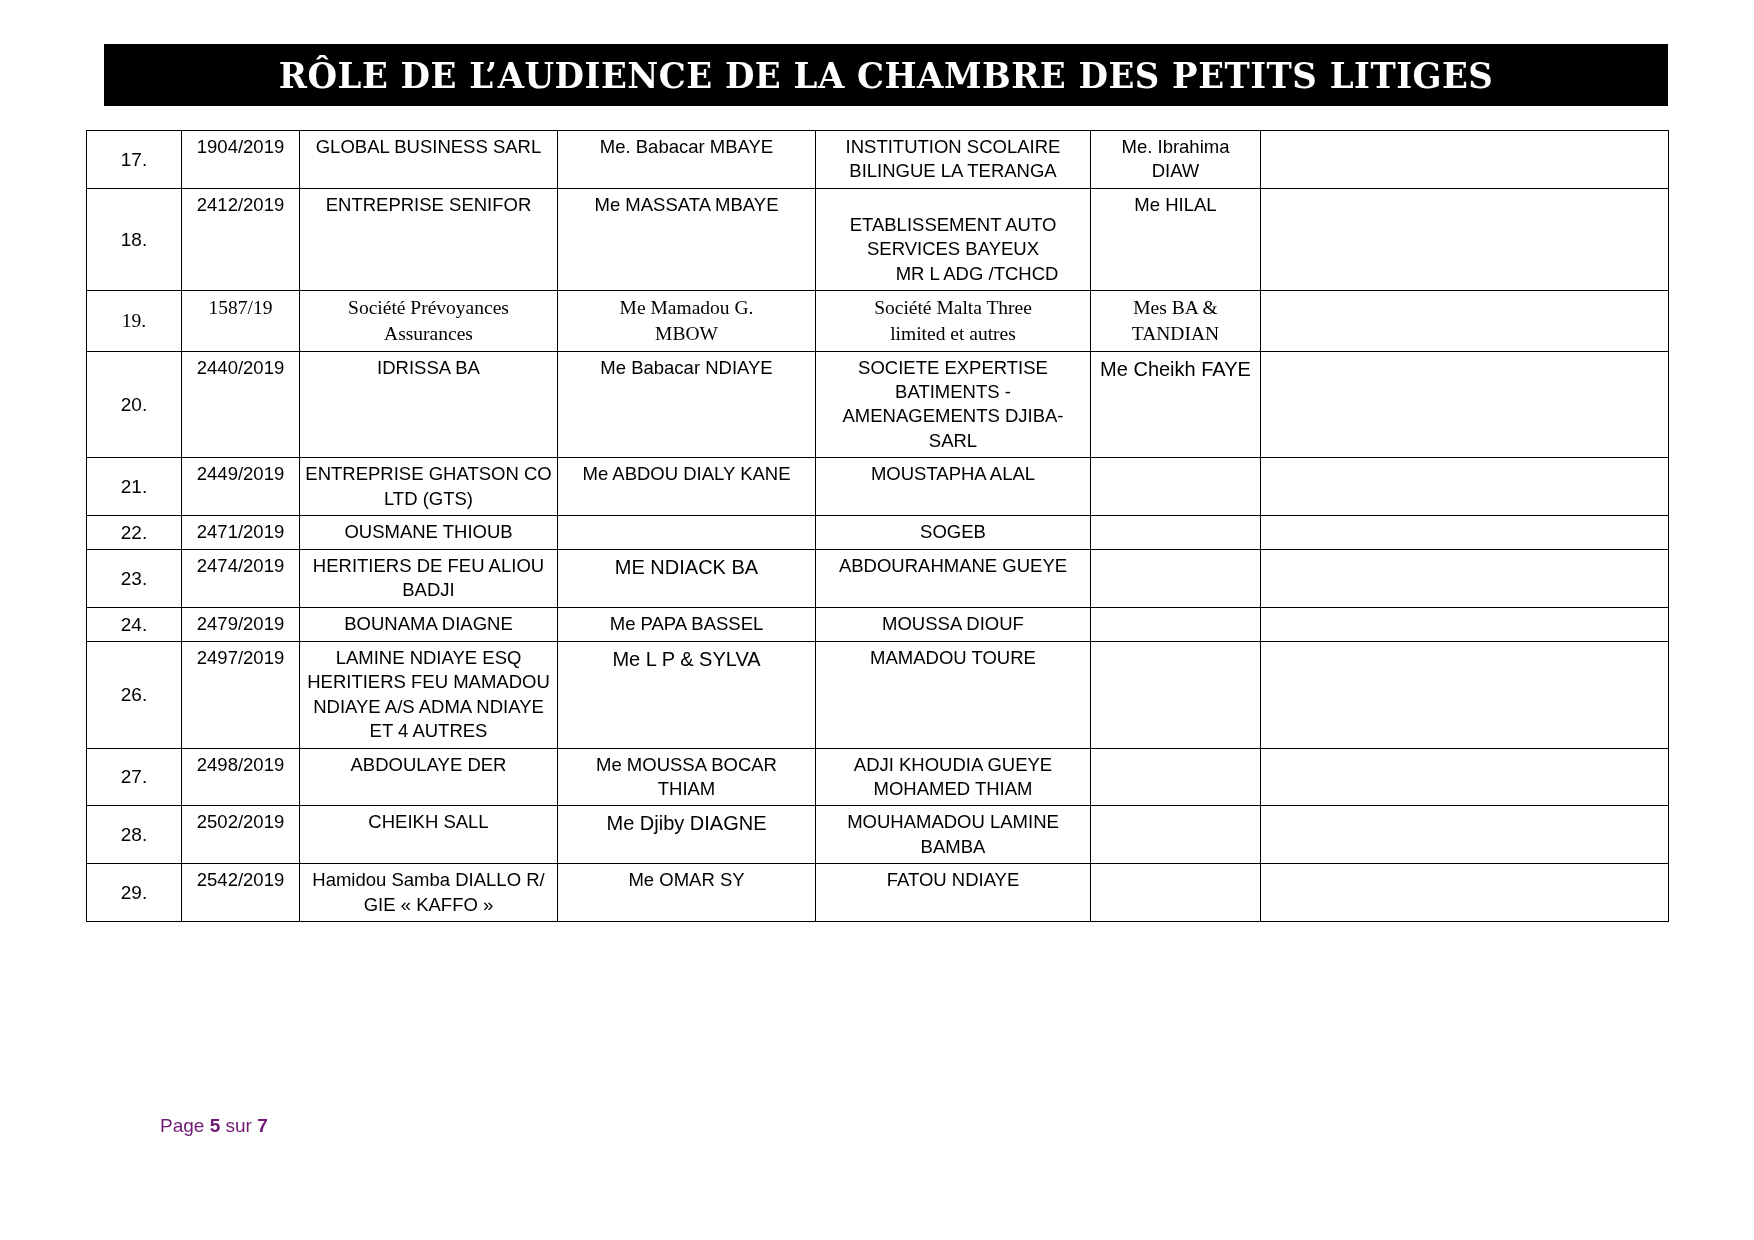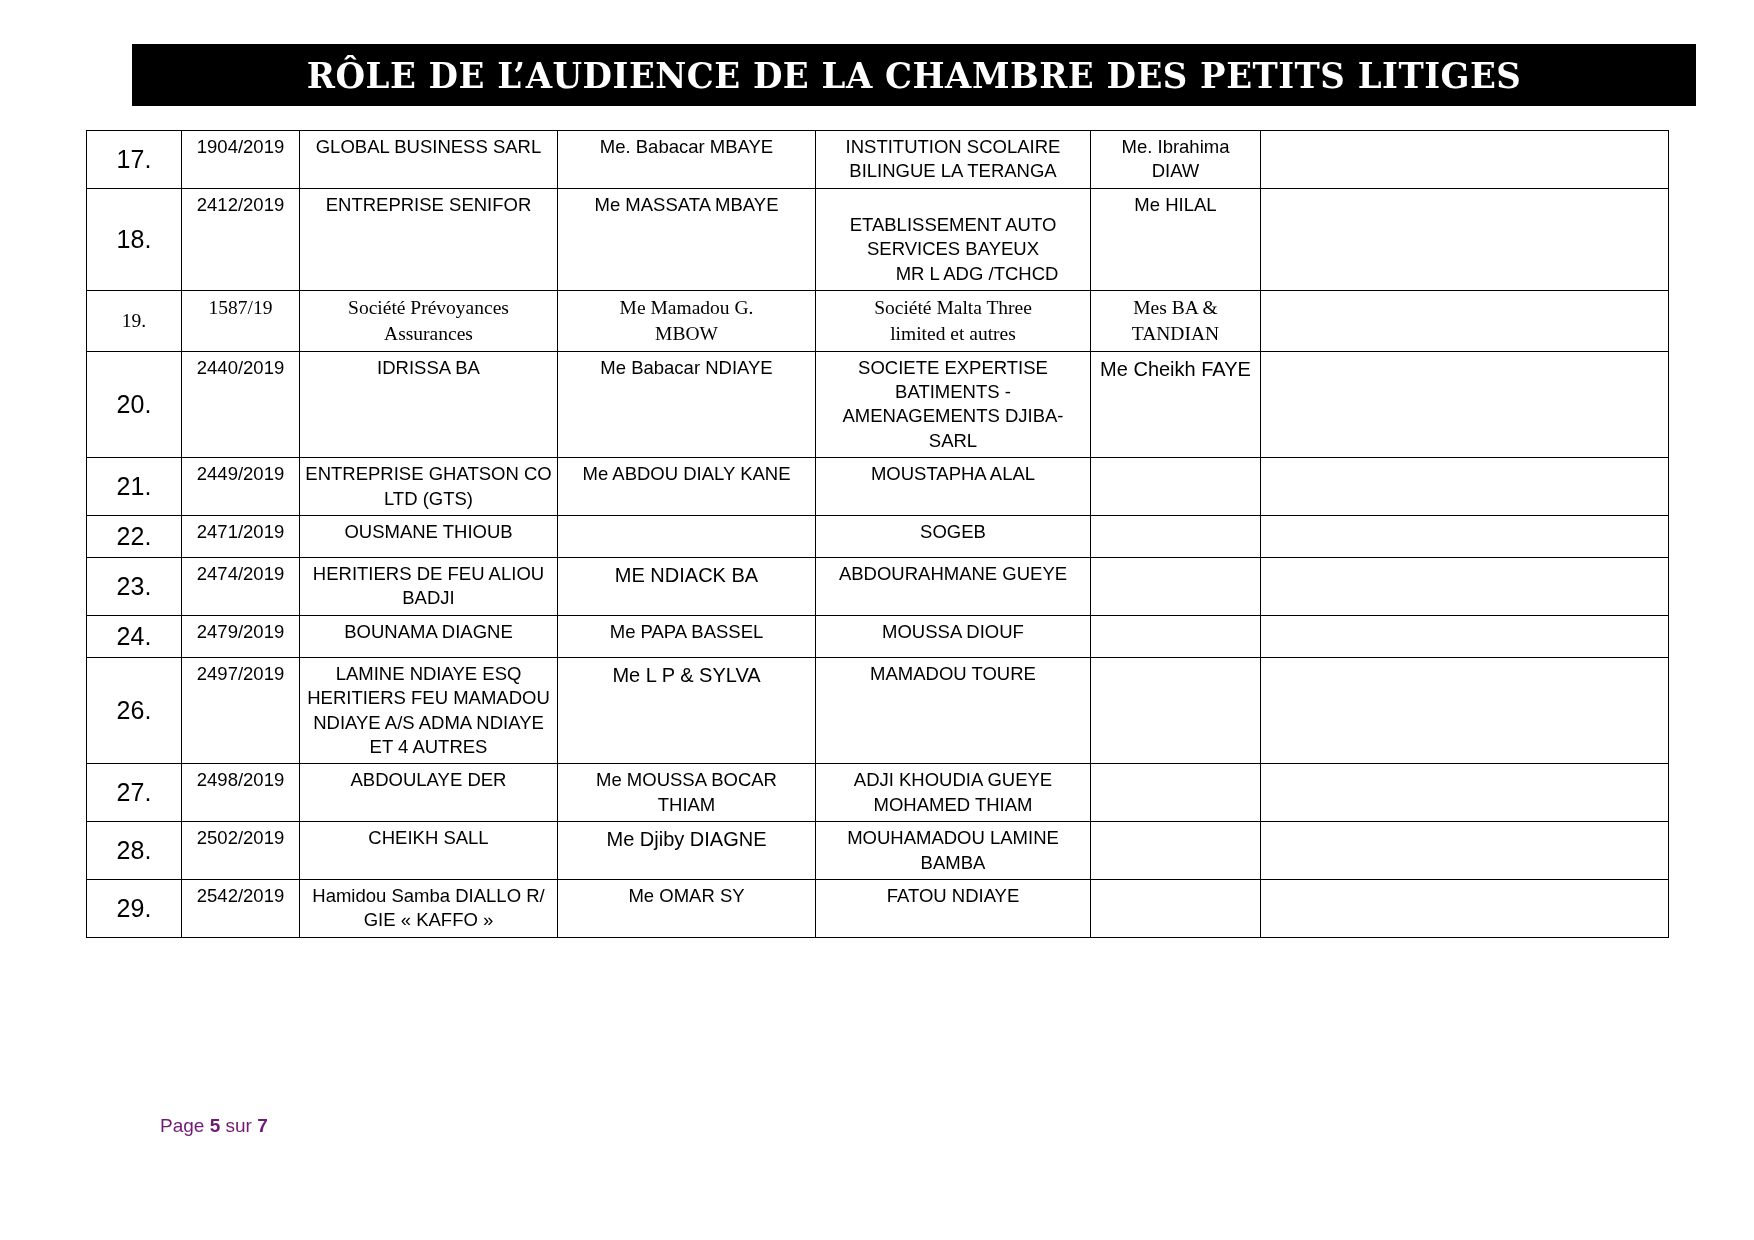--- a/index.html
+++ b/index.html
@@ -27,21 +27,20 @@
   .title-banner {
     position: absolute;
     left: 104px;
     top: 44px;
     width: 1564px;
     height: 62px;
     background: #000000;
     display: flex;
     align-items: center;
     justify-content: center;
-    margin-left: 28px;
   }
   .title-text {
     color: #ffffff;
     font-family: "DejaVu Serif", "Liberation Serif", serif;
     font-weight: bold;
     font-size: 35px;
     letter-spacing: 0.5px;
     white-space: nowrap;
     transform: scaleX(0.97);
     line-height: 1;
@@ -72,21 +71,21 @@
   col.c-plf   { width: 258px; }
   col.c-law1  { width: 258px; }
   col.c-def   { width: 275px; }
   col.c-law2  { width: 170px; }
   col.c-obs   { width: 408px; }
 
   
   td.cell-num {
     vertical-align: middle;
     text-align: center;
-    font-size: 25px;
+    font-size: 19px;
   }
 
   
   .a-left   { text-align: left; margin-top: 44px; }
   .a-center { text-align: center; }
 
   
   tr.serif-row td {
     font-family: "Liberation Serif", "DejaVu Serif", serif;
     font-size: 19.5px;

